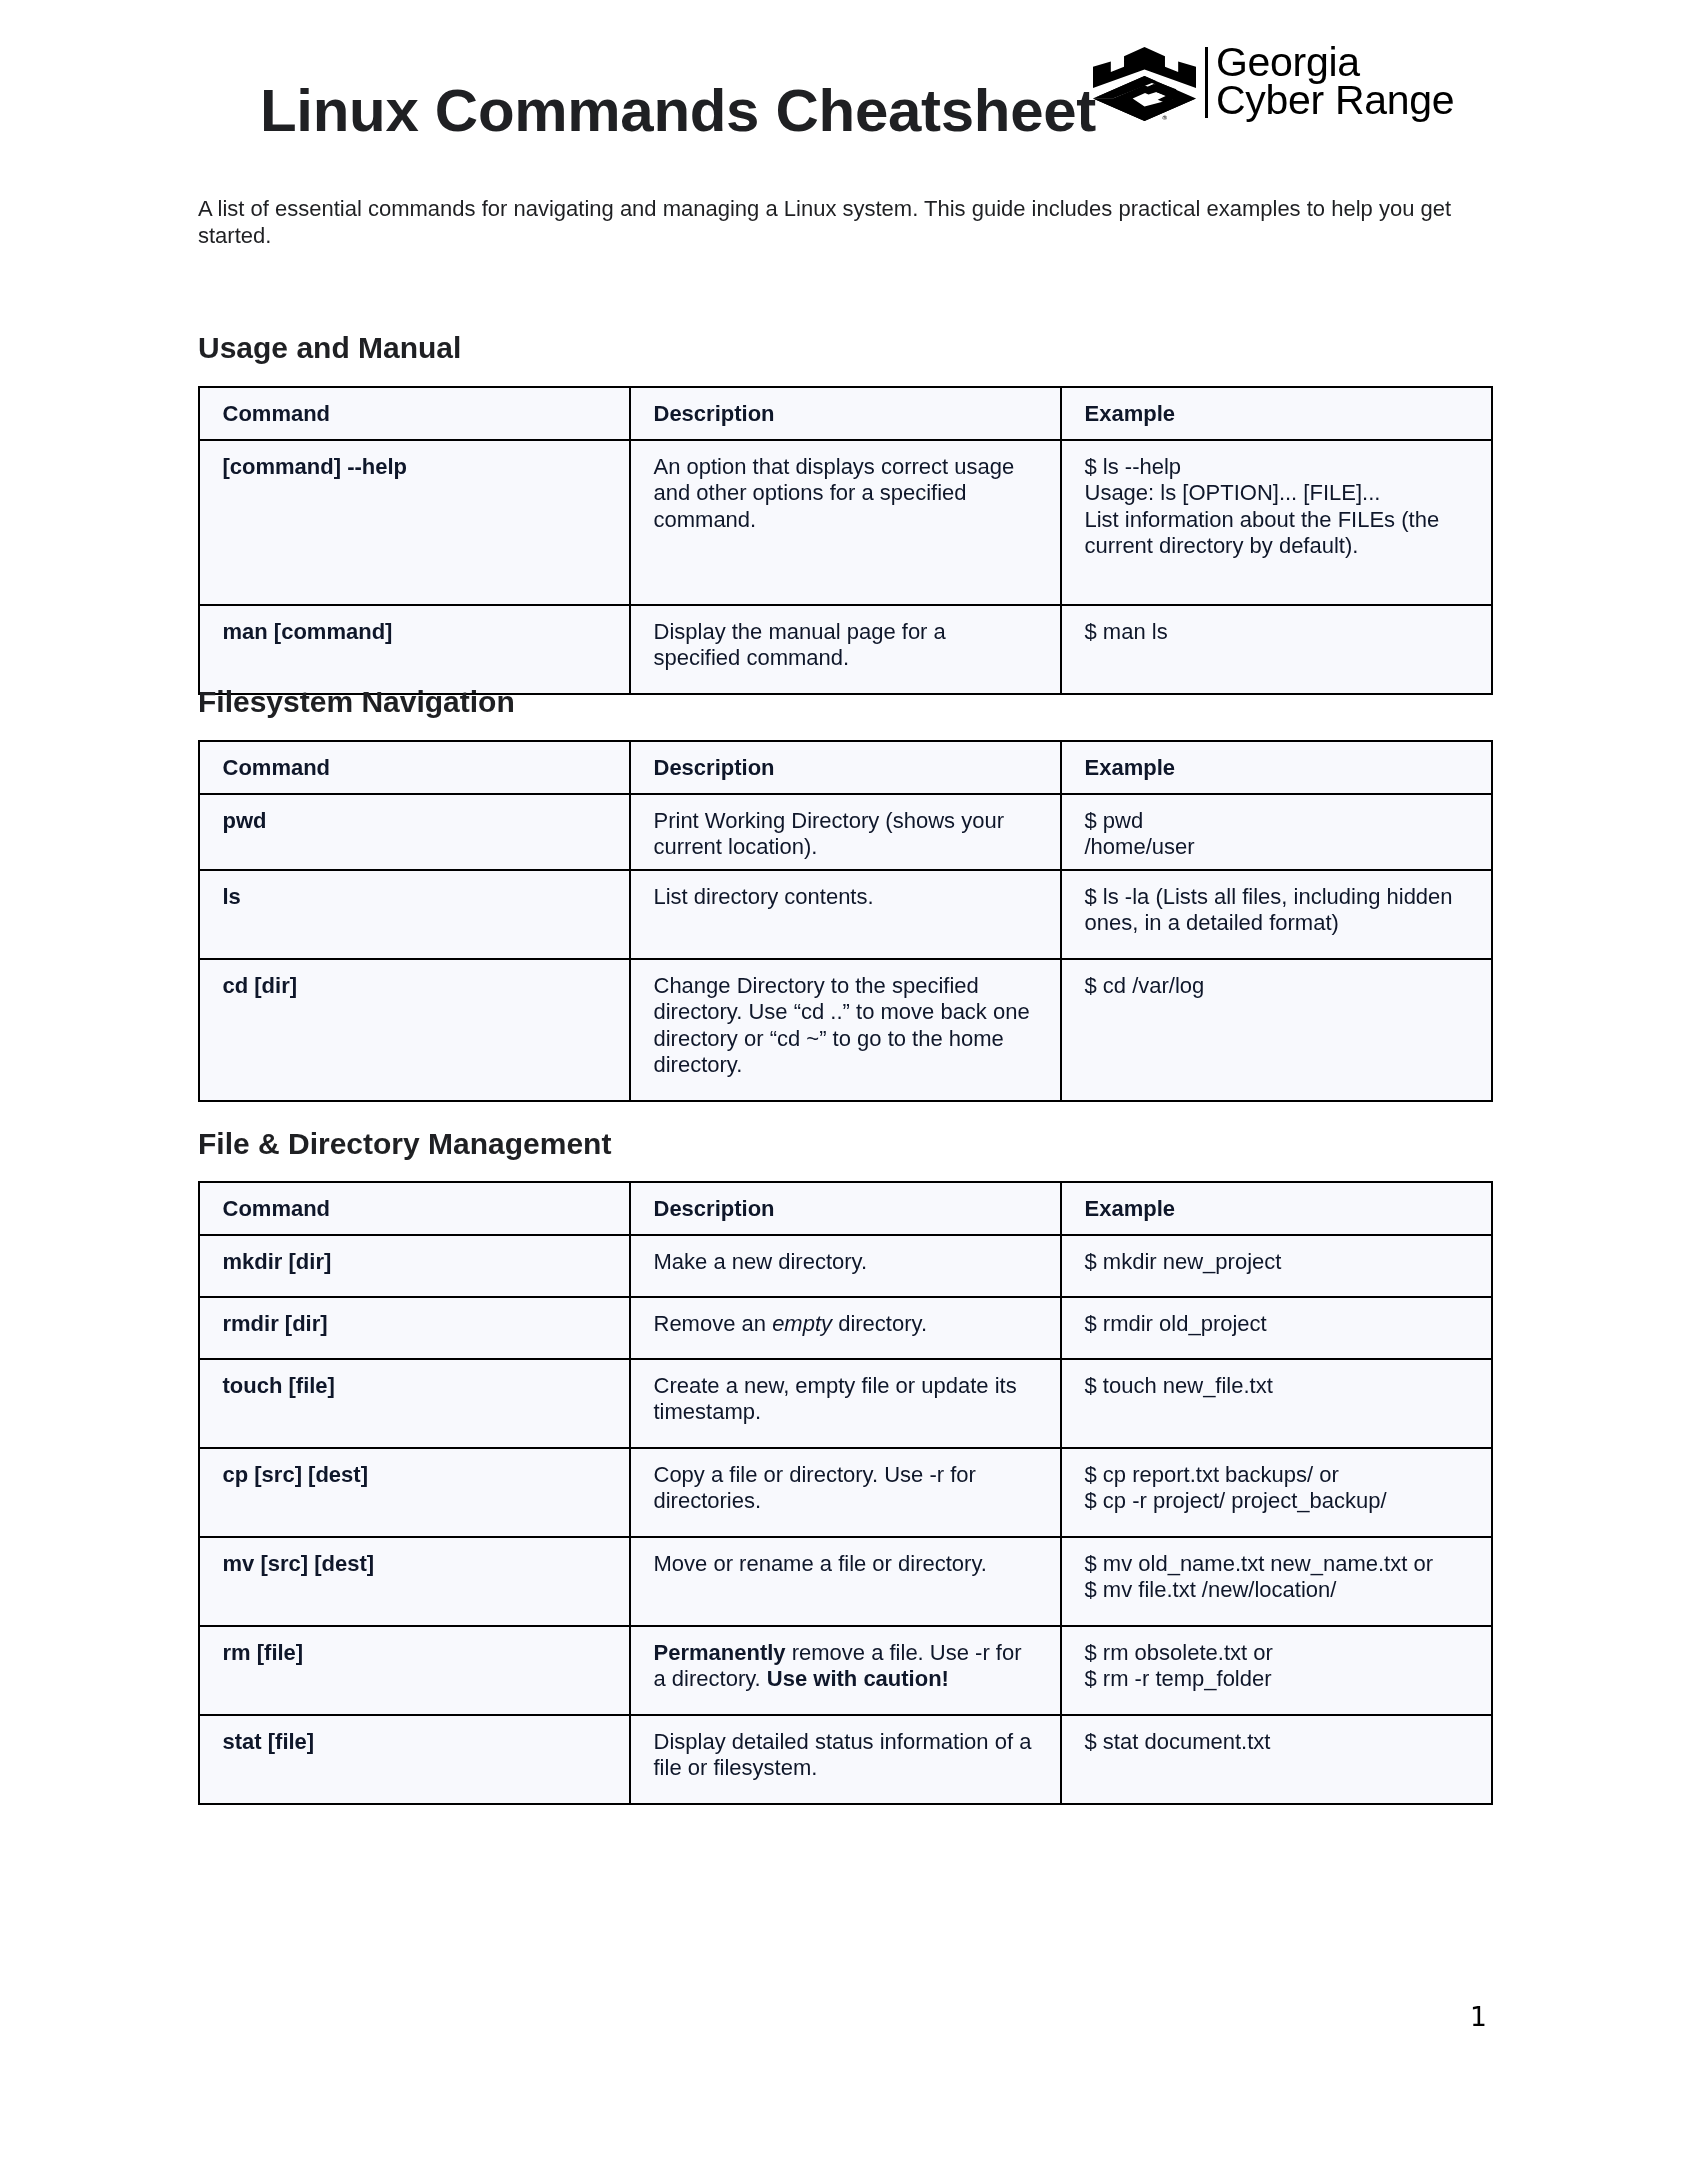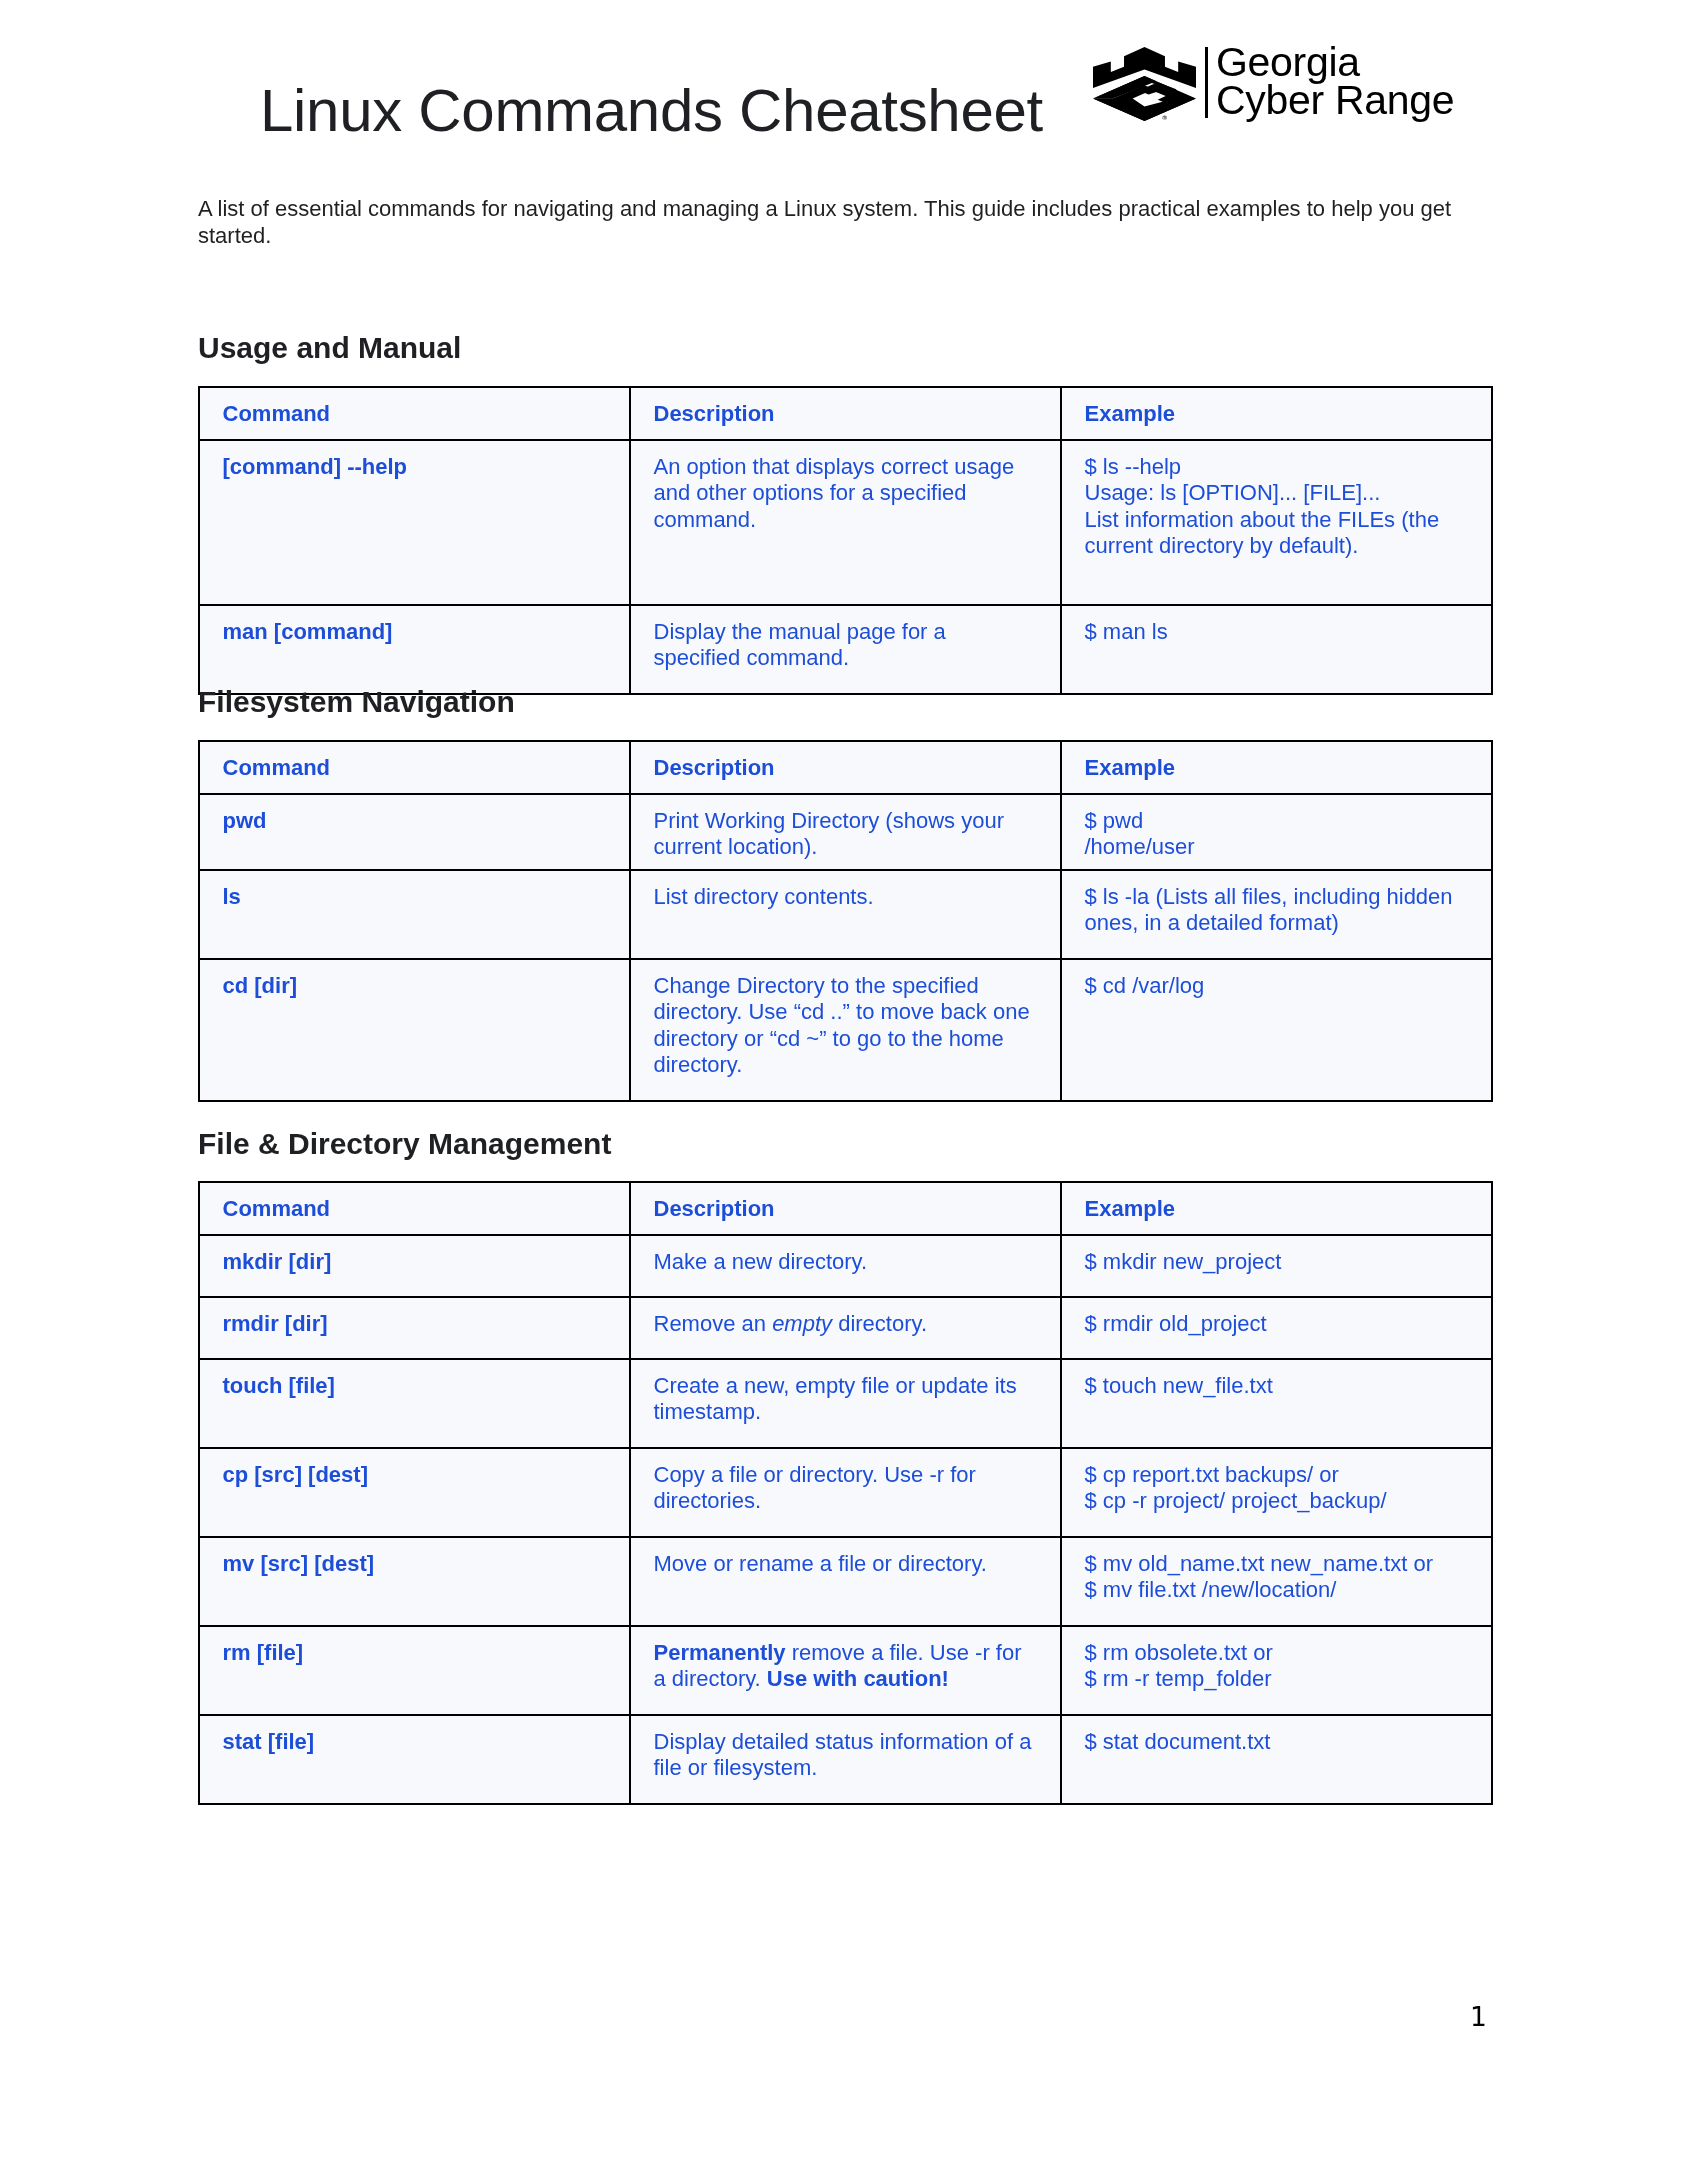--- a/index.html
+++ b/index.html
@@ -14,21 +14,21 @@
     overflow: hidden;
     font-family: "Liberation Sans", "DejaVu Sans", sans-serif;
     color: #1f2023;
   }
   .page-title {
     position: absolute;
     left: 260px;
     top: 74px;
     margin: 0;
     font-size: 60px;
-    font-weight: 400;
+    font-weight: 700;
     letter-spacing: -0.3px;
     line-height: 73px;
     white-space: nowrap;
     color: #1f2023;
   }
   .logo {
     position: absolute;
     left: 1093px;
     top: 46px;
     width: 397px;
@@ -90,21 +90,21 @@
     background: #f8f9fd;
   }
   table.cheat col { width: 431px; }
   table.cheat th, table.cheat td {
     border: 2px solid #000;
     vertical-align: top;
     text-align: left;
     padding: 13.2px 22.5px 8px 22.5px;
     font-size: 22px;
     line-height: 26.5px;
-    color: #1d4ed8;
+    color: #0f172a;
     word-wrap: break-word;
   }
   table.cheat th {
     font-weight: 700;
     height: 30px;
     padding-top: 12.6px;
   }
   table.cheat td.cmd { font-weight: 700; }
   .line { display: block; }
   b { font-weight: 700; }

